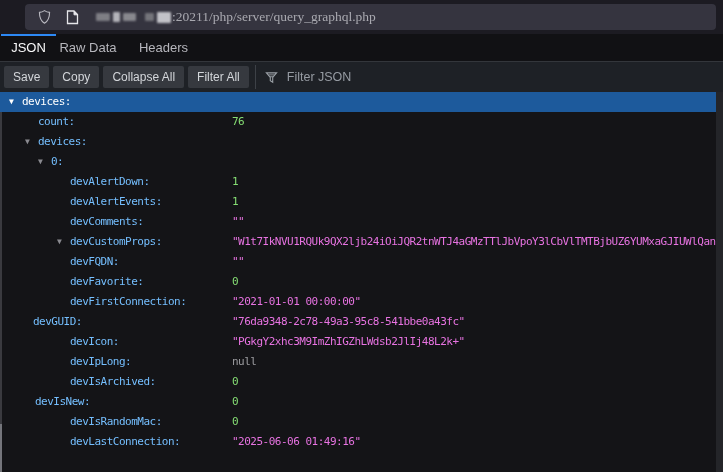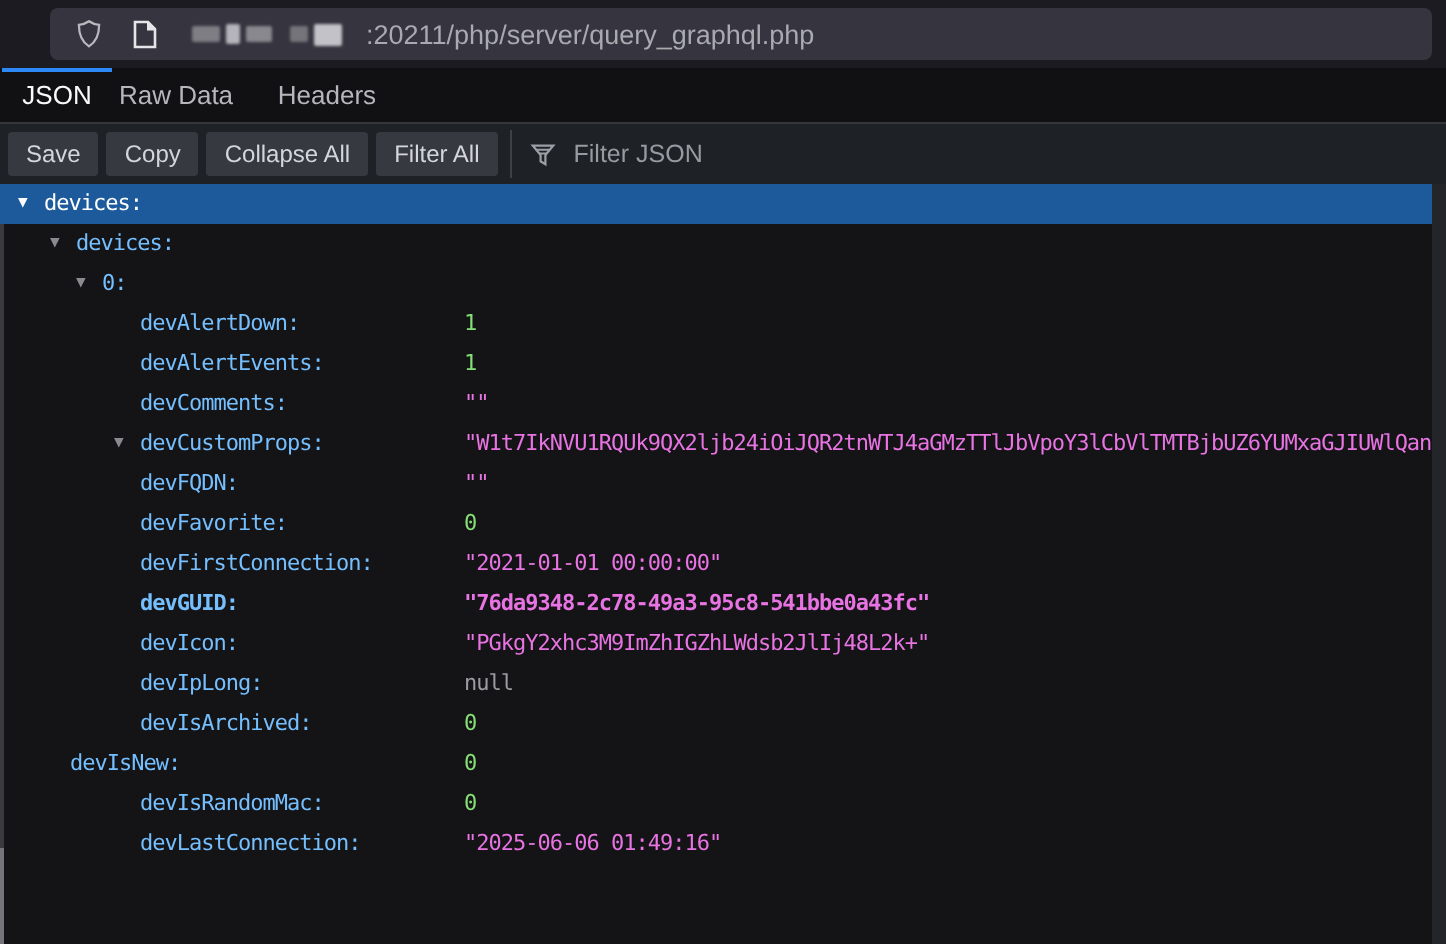--- a/index.html
+++ b/index.html
@@ -18,21 +18,21 @@
   .url-bar .icn{display:inline-flex;align-items:center;justify-content:center;flex:0 0 auto;}
   .icn-shield{margin-left:9px;width:20px;}
   .icn-doc{margin-left:8px;width:20px;}
   .redacted{display:flex;align-items:center;gap:3px;margin-left:14px;filter:blur(0.8px);}
   .redacted i{display:inline-block;height:8px;border-radius:1px;}
   .r1{width:14px;background:#7e7e84;}
   .r2{width:7px;background:#b4b4ba;height:10px !important;}
   .r3{width:13px;background:#88888e;}
   .r4{width:9px;background:#74747a;margin-left:6px !important;}
   .r5{width:14px;background:#c2c2c8;height:11px !important;}
-  .url-text{color:#a9a9b0;font-size:13.5px;margin-left:12px;white-space:nowrap;}
+  .url-text{color:#a9a9b0;font-size:13.5px;margin-left:1px;white-space:nowrap;font-family:Liberation Serif, serif;}
   
   .tabbar{
     position:absolute;left:0;top:34px;width:723px;height:28px;background:#111114;
     border-bottom:1px solid #33363b;display:flex;box-sizing:border-box;
   }
   .tab{height:100%;display:flex;align-items:center;justify-content:center;
     color:#b6b6bc;font-size:13px;position:relative;cursor:default;}
   .tab-json{width:57px;color:#f9f9fa;}
   .tab-raw{width:62px;}
   .tab-headers{width:77px;margin-left:6px;}
@@ -134,30 +134,31 @@
     </svg>
   </span>
   <input class="filter-input" type="text" placeholder="Filter JSON" style="">
 </div>
 
 <div class="json-area">
   <div class="root-row" style="padding-left:22px;">
     <span class="tw">▼</span><span class="k">devices:</span>
   </div>
   <div id="json-rows">
+      <div class="json-row" style="padding-left: 38px;"><span class="k">count:</span><span class="val t-number">76</span></div>
       <div class="json-row" style="padding-left: 38px;"><span class="tw">▼</span><span class="k">devices:</span></div>
       <div class="json-row" style="padding-left: 51px;"><span class="tw">▼</span><span class="k">0:</span></div>
       <div class="json-row" style="padding-left: 70px;"><span class="k">devAlertDown:</span><span class="val t-number">1</span></div>
       <div class="json-row" style="padding-left: 70px;"><span class="k">devAlertEvents:</span><span class="val t-number">1</span></div>
       <div class="json-row" style="padding-left: 70px;"><span class="k">devComments:</span><span class="val t-string">""</span></div>
       <div class="json-row" style="padding-left: 70px;"><span class="tw">▼</span><span class="k">devCustomProps:</span><span class="val t-string">"W1t7IkNVU1RQUk9QX2ljb24iOiJQR2tnWTJ4aGMzTTlJbVpoY3lCbVlTMTBjbUZ6YUMxaGJIUWlQand2</span></div>
       <div class="json-row" style="padding-left: 70px;"><span class="k">devFQDN:</span><span class="val t-string">""</span></div>
       <div class="json-row" style="padding-left: 70px;"><span class="k">devFavorite:</span><span class="val t-number">0</span></div>
       <div class="json-row" style="padding-left: 70px;"><span class="k">devFirstConnection:</span><span class="val t-string">"2021-01-01 00:00:00"</span></div>
-      <div class="json-row" style="padding-left: 70px; font-weight: bold;"><span class="k">devGUID:</span><span class="val t-string">"76da9348-2c78-49a3-95c8-541bbe0a43fc"</span></div>
+      <div class="json-row" style="padding-left: 33px;"><span class="k">devGUID:</span><span class="val t-string">"76da9348-2c78-49a3-95c8-541bbe0a43fc"</span></div>
       <div class="json-row" style="padding-left: 70px;"><span class="k">devIcon:</span><span class="val t-string">"PGkgY2xhc3M9ImZhIGZhLWdsb2JlIj48L2k+"</span></div>
       <div class="json-row" style="padding-left: 70px;"><span class="k">devIpLong:</span><span class="val t-null">null</span></div>
       <div class="json-row" style="padding-left: 70px;"><span class="k">devIsArchived:</span><span class="val t-number">0</span></div>
       <div class="json-row" style="padding-left: 35px;"><span class="k">devIsNew:</span><span class="val t-number">0</span></div>
       <div class="json-row" style="padding-left: 70px;"><span class="k">devIsRandomMac:</span><span class="val t-number">0</span></div>
       <div class="json-row" style="padding-left: 70px;"><span class="k">devLastConnection:</span><span class="val t-string">"2025-06-06 01:49:16"</span></div>
     </div>
 </div>
 
 <div class="left-line"></div>

